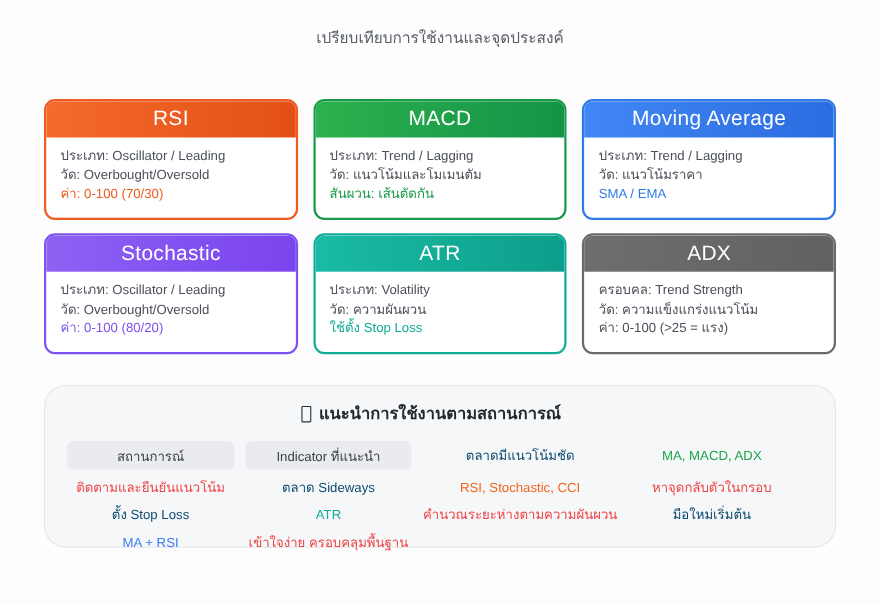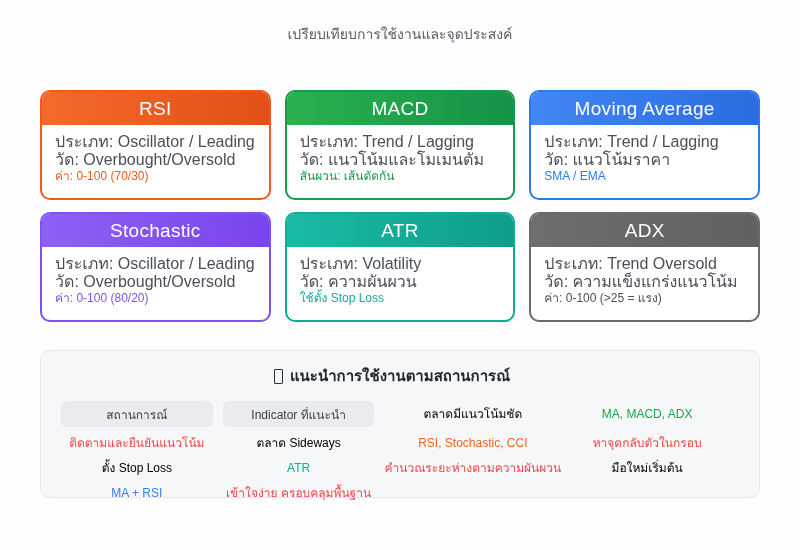--- a/index.html
+++ b/index.html
@@ -29,29 +29,29 @@
     border: 2px solid var(--accent); border-radius: 10px;
     overflow: hidden;
   }
   .card-header {
     height: 33px; display: flex; align-items: center; justify-content: center;
     background: linear-gradient(90deg, var(--from), var(--to));
     color: #ffffff; font-size: 19px; font-weight: 500; letter-spacing: 0.3px;
   }
   .card-body { padding: 8px 13px 0 13px; }
   .card-line {
-    font-size: 16px; color: #4a4f59; line-height: 17.5px; white-space: nowrap;
+    font-size: 12px; color: #4a4f59; line-height: 17.5px; white-space: nowrap;
   }
   .card-value {
     font-size: 12px; color: var(--value); line-height: 17.5px; white-space: nowrap;
   }
 
   .guide-panel {
     position: absolute; left: 40px; top: 350px; width: 720px; height: 148px;
-    background: #f6f7f9; border: 1px solid #e5e6ea; border-radius: 10px;
+    background: #f6f7f9; border: 1px solid #e5e6ea; border-radius: 20px;
     padding: 13px 36px 0 20px;
   }
   .guide-title-row {
     display: flex; align-items: center; justify-content: center; gap: 7px;
     margin-bottom: 13px;
   }
   .tofu-box {
     display: inline-block; width: 9px; height: 15px;
     border: 1.5px solid #2a2f38; border-radius: 1px;
   }
@@ -60,21 +60,21 @@
   .guide-table { display: grid; grid-template-columns: repeat(4, 1fr); column-gap: 10px; }
   .guide-th {
     height: 26px; background: #eaebee; border-radius: 6px;
     display: flex; align-items: center; justify-content: center;
     font-size: 12px; color: #3c4048; margin-bottom: 3px;
   }
   .guide-cell {
     height: 25px; display: flex; align-items: center; justify-content: center;
     font-size: 12px; white-space: nowrap;
   }
-  .guide-cell.situation { color: #000000; }
+  .guide-cell.situation { color: #0c4a6e; }
   .guide-cell.indicator { color: var(--c); font-weight: 500; }
   .guide-cell.reason { color: #ef4444; }
 </style>
 </head>
 <body>
 
 <div class="page">
 
   <div class="page-header">
     <div class="page-subtitle">เปรียบเทียบการใช้งานและจุดประสงค์</div>
@@ -123,21 +123,21 @@
       <div class="card-body">
         <div class="card-line">ประเภท: Volatility</div>
         <div class="card-line">วัด: ความผันผวน</div>
         <div class="card-value">ใช้ตั้ง Stop Loss</div>
       </div>
     </div>
 
     <div class="card" style="--from: #6e6e6e; --to: #616161; --accent: #6a6a6a; --value: #4a4f59;">
       <div class="card-header">ADX</div>
       <div class="card-body">
-        <div class="card-line">ประเภท: Trend Oversold</div>
+        <div class="card-line">ครอบคล: Trend Strength</div>
         <div class="card-line">วัด: ความแข็งแกร่งแนวโน้ม</div>
         <div class="card-value">ค่า: 0-100 (&gt;25 = แรง)</div>
       </div>
     </div>
 
   </div>
 
   <div class="guide-panel">
     <div class="guide-title-row">
       <span class="tofu-box"></span>

